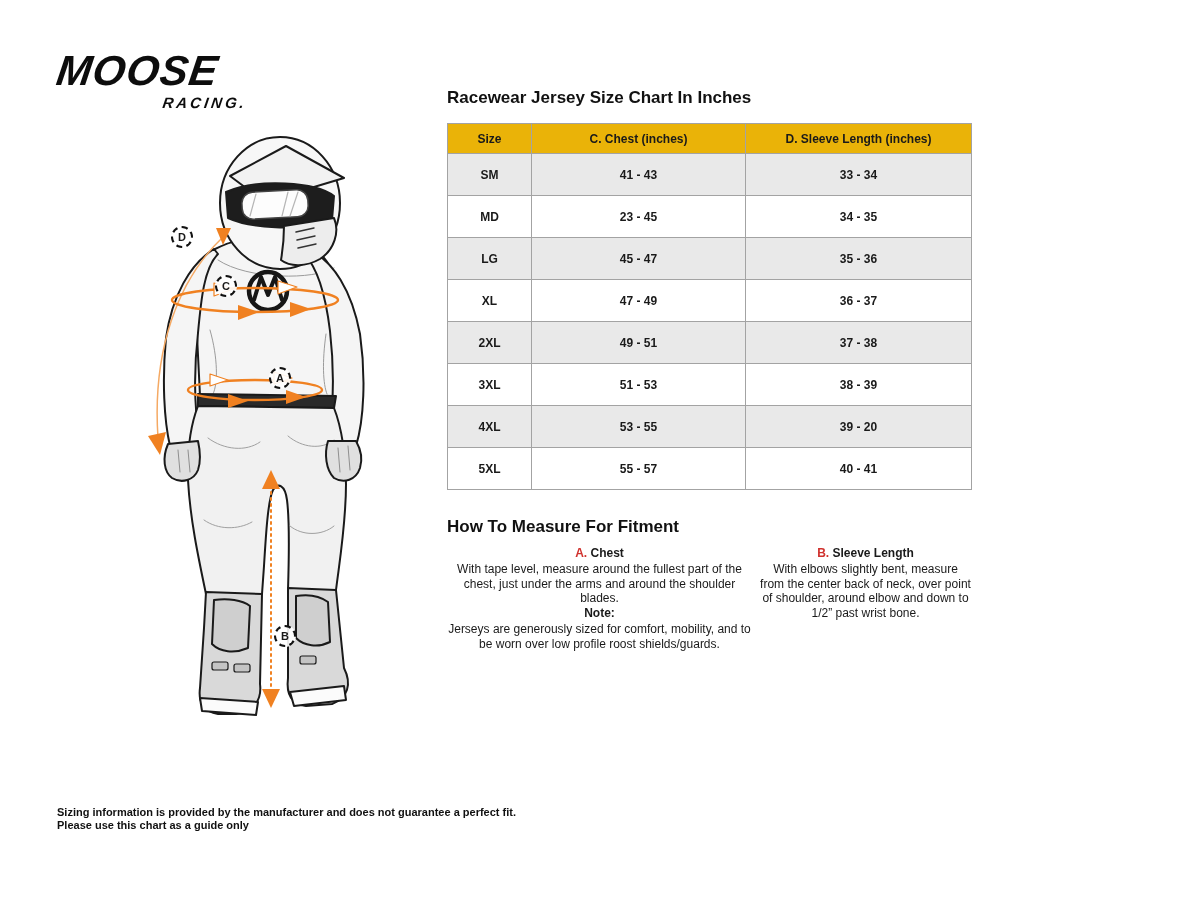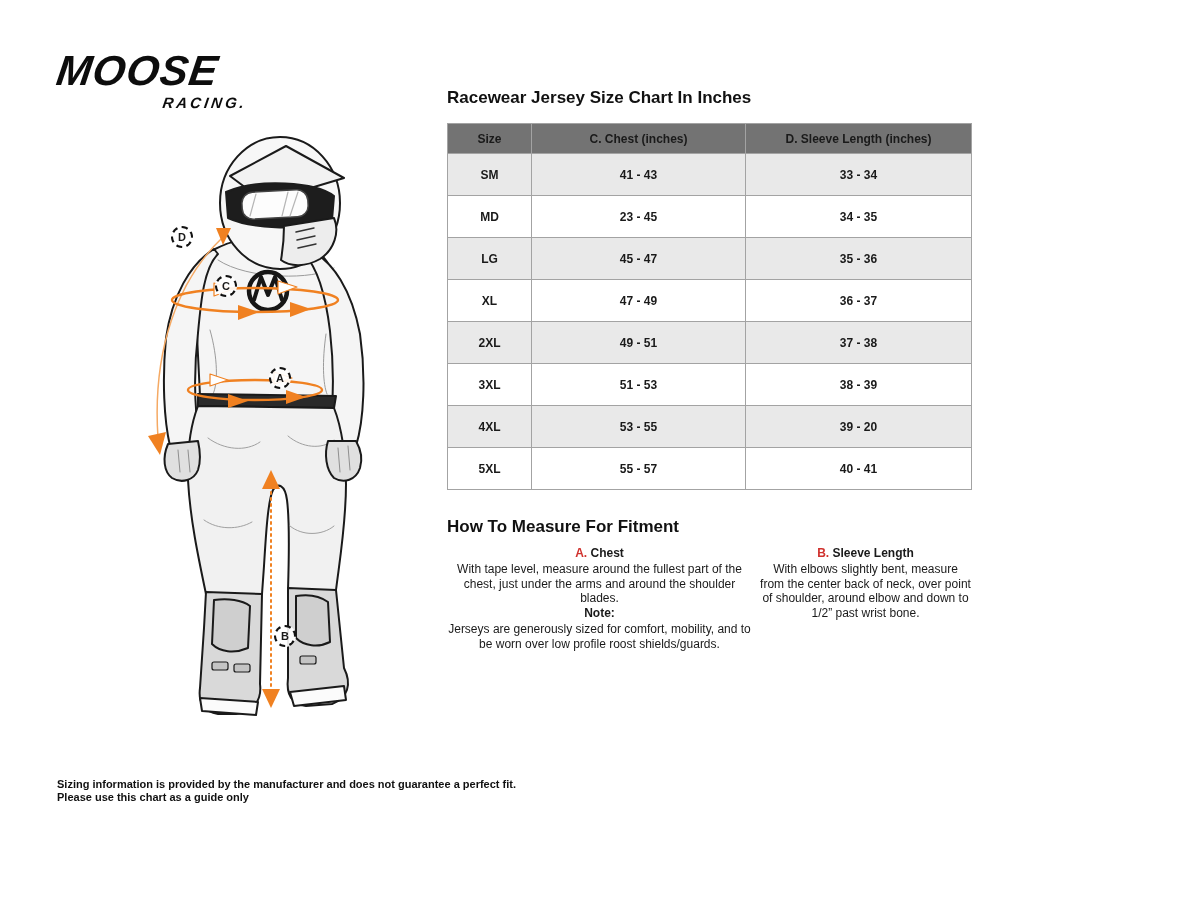--- a/index.html
+++ b/index.html
@@ -21,38 +21,38 @@
             align-items:center; justify-content:center; font-size:11px; font-weight:bold;
             transform:translate(-50%,-50%); }
 
   
   .content { position:absolute; left:447px; top:88px; width:524px; }
   .chart-title { font-size:17px; font-weight:bold; color:#111; margin-bottom:15px; }
 
   table.size-table { width:524px; border-collapse:collapse; table-layout:fixed; }
   .size-table th, .size-table td { border:1px solid #a3a3a3; text-align:center;
         font-size:12px; color:#1a1a1a; }
-  .size-table th { height:30px; background:#737373; font-weight:bold; }
+  .size-table th { height:30px; background:#eab308; font-weight:bold; }
   .size-table td { height:42px; font-weight:bold; }
   .size-table col.c-size { width:84px; } .size-table col.c-chest { width:214px; }
   .size-table col.c-sleeve { width:226px; }
   .size-table tbody tr:nth-child(odd) td { background:#e9e9e9; }
   .size-table tbody tr:nth-child(even) td { background:#ffffff; }
 
   .howto-heading { font-size:17px; font-weight:bold; color:#111; margin-top:27px; }
   .howto-cols { display:flex; margin-top:9px;text-align:center; }
   .howto-col-a { width:305px; }
   .howto-col-b { width:322px; margin-left:8px; }
   .measure-label { font-size:12px; font-weight:bold; line-height:1.25; }
   .measure-letter { color:#d0312d; }
   .measure-text { font-size:12px; line-height:1.22; margin-top:1px; }
   .note-block { width:305px; }
 
   
-  .footer { position:absolute; left:57px; top:778px; font-size:11px; font-weight:bold;
+  .footer { position:absolute; left:57px; top:806px; font-size:11px; font-weight:bold;
             line-height:1.22; color:#111; }
 </style>
 </head>
 <body>
 
 <div class="page">
 
   <div class="logo">
     <div class="logo-top">MOOSE</div>
     <div class="logo-bottom">RACING.</div>

